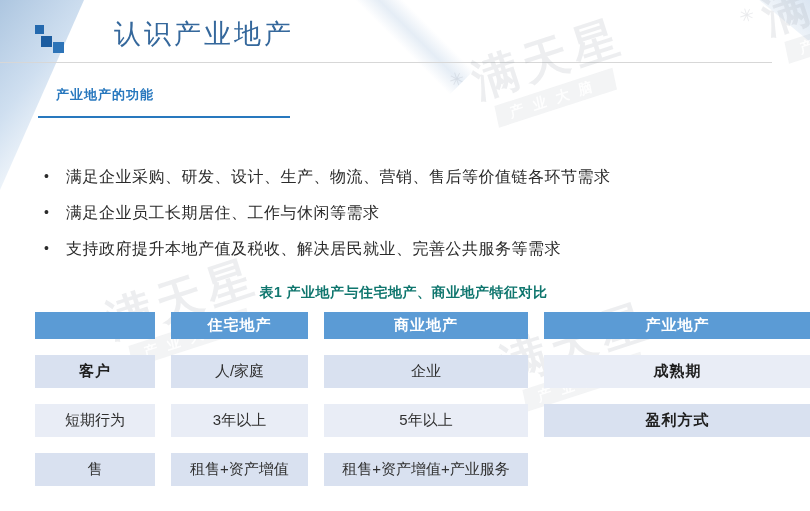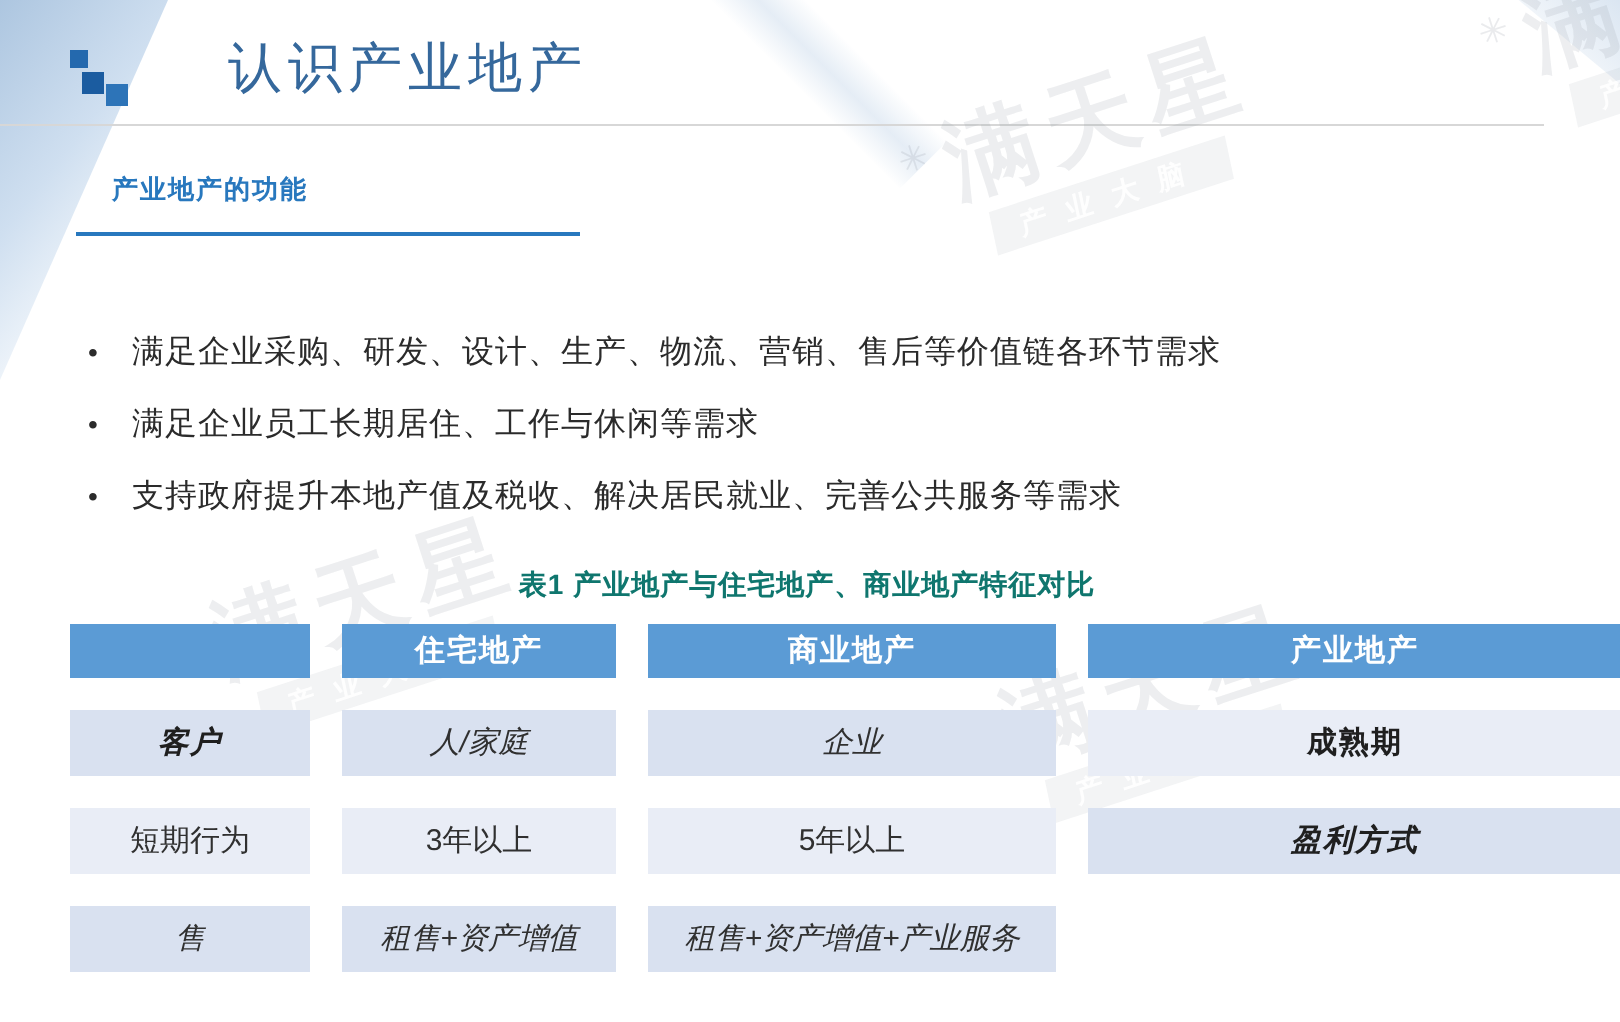--- a/index.html
+++ b/index.html
@@ -69,21 +69,21 @@
     font-size:14px;font-weight:bold;color:#0f766e;letter-spacing:.5px;
   }
   .ztable{
     position:absolute;left:35px;top:312px;z-index:4;
     display:grid;grid-template-columns:120px 137px 204px 267px;
     grid-template-rows:27px 33px 33px 33px;gap:16px;
   }
   .cell{display:flex;align-items:center;justify-content:center;font-size:15px;}
   .cell.th{background:var(--table_header_bg,#5b9bd5);color:#ffffff;font-weight:bold;letter-spacing:1px;}
   .cell.rowlabel{font-weight:bold;color:#1f1f1f;letter-spacing:1px;}
-  .cell.band-a{background:var(--row_bg,#d9e1f0);font-style:italic;}
+  .cell.band-a{background:var(--row_bg,#d9e1f0);}
   .cell.band-b{background:var(--row_bg_alt,#e9edf6);}
   .source{
     position:absolute;left:40px;top:453px;z-index:4;
     font-size:13.5px;font-weight:bold;color:#2b2b2b;letter-spacing:.5px;
   }
 </style>
 </head>
 <body>
 
 <div class="slide">

